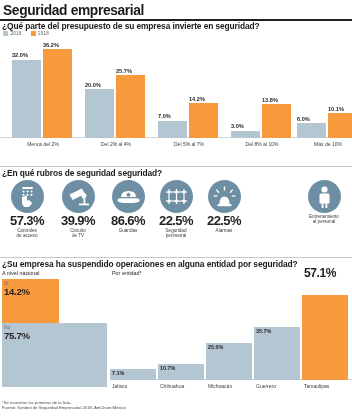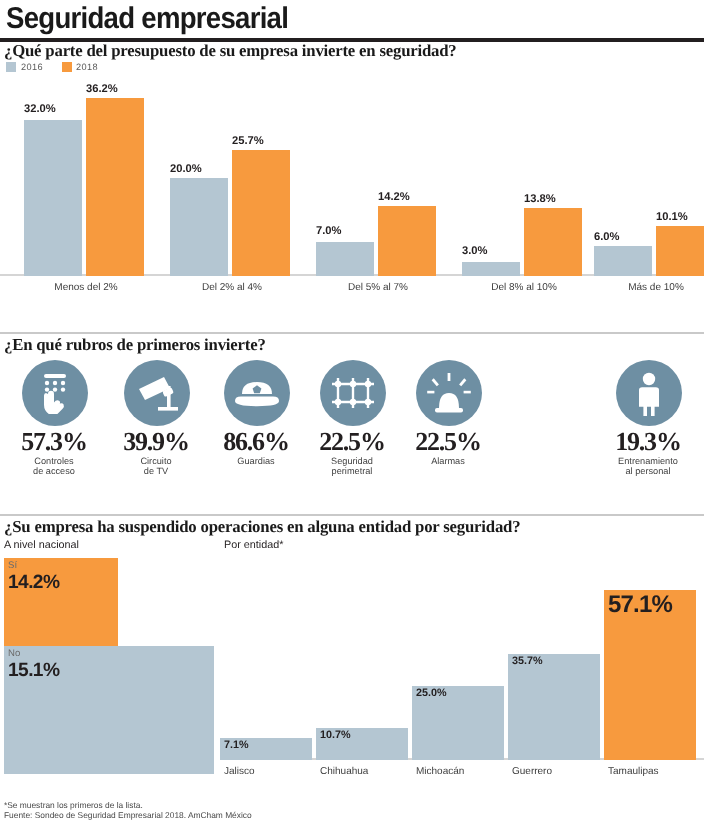--- a/index.html
+++ b/index.html
@@ -19,21 +19,21 @@
     font-size:15px;font-weight:bold;letter-spacing:-0.4px;
     font-family:"Liberation Sans", sans-serif;
     color:#1a1a1a;
     transform:scaleX(0.92);transform-origin:left top;
   }
   .rule{position:absolute;left:0;top:19px;width:352px;height:1.5px;background:#231f20;}
 
   .q{
     position:absolute;left:2px;
     font-size:8.4px;font-weight:bold;
-    font-family:Liberation Serif, serif;
+    font-family:Liberation Sans, sans-serif;
     color:#1a1a1a;letter-spacing:-0.1px;
   }
   #q1{top:21px;}
   #q2{top:168px;}
   #q3{top:259px;text-align:center;}
   .secrule{position:absolute;left:0;height:1px;background:#c9c9c9;width:352px;}
   #r2{top:166px;}
   #r3{top:257px;}
 
   
@@ -66,21 +66,21 @@
   .icell{position:absolute;top:0;text-align:center;}
   .icirc{
     width:33px;height:33px;border-radius:50%;
     background:#6e8fa3;margin:0 auto;position:relative;
     display:block;
   }
   .icirc svg{position:absolute;left:0;top:0;}
   .ipct{
     font-size:13px;font-weight:bold;color:#231f20;margin-top:1px;
     letter-spacing:-0.6px;line-height:13px;
-    font-family:Liberation Serif, serif;
+    font-family:Liberation Sans, sans-serif;
   }
   .ilab{
     font-size:4.6px;color:#3d3d3d;line-height:5.4px;margin-top:1px;
     white-space:pre-line;
   }
 
   
   #national{position:absolute;left:2px;top:279px;width:105px;height:110px;}
   .natlab{position:absolute;left:0;top:-9px;font-size:5.4px;color:#231f20;}
   .stack{position:absolute;left:0;top:0;width:105px;height:108px;}
@@ -179,21 +179,21 @@
         </div>
         <div class="c1bar" style="left: 31px;">
           <div class="fill orange" style="height: 24.745px;"></div>
           <div class="val" style="bottom: 26.245px;">10.1%</div>
         </div>
         <div class="c1lab">Más de 10%</div>
       </div>
     </div>
 
   <div class="secrule" id="r2"></div>
-  <div class="q" id="q2">¿En qué rubros de primeros invierte?</div>
+  <div class="q" id="q2">¿En qué rubros de seguridad seguridad?</div>
   <div id="icons">
       <div class="icell" style="left: 2px; width: 50px;">
         <div class="icirc">
           <svg width="33" height="33" viewBox="0 0 33 33">
             <g fill="#ffffff">
               <rect x="11" y="7" width="11" height="2" rx="1"></rect>
               <circle cx="12.5" cy="11.5" r="1.1"></circle>
               <circle cx="16.5" cy="11.5" r="1.1"></circle>
               <circle cx="20.5" cy="11.5" r="1.1"></circle>
               <circle cx="12.5" cy="14.8" r="1.1"></circle>
@@ -278,38 +278,37 @@
       </div>
       <div class="icell" style="left: 296px; width: 56px;">
         <div class="icirc">
           <svg width="33" height="33" viewBox="0 0 33 33">
             <g fill="#ffffff">
               <circle cx="16.5" cy="9.5" r="3.1"></circle>
               <path d="M11.5 15 q0-1.4 1.6-1.4 h6.8 q1.6 0 1.6 1.4 v8.4 h-2.2 v4.6 h-1.8 v-4.6 h-2 v4.6 h-1.8 v-4.6 h-2.2 z"></path>
             </g>
           </svg>
         </div>
-        <div class="ipct">19.3%</div>
         <div class="ilab">Entrenamiento
 al personal</div>
       </div>
     </div>
 
   <div class="secrule" id="r3"></div>
   <div class="q" id="q3">¿Su empresa ha suspendido operaciones en alguna entidad por seguridad?</div>
 
   <div id="national">
     <div class="natlab">A nivel nacional</div>
     <div class="stack">
       <div class="sgSi" style="height: 44px;"></div>
       <div class="sgNo" style="top: 44px; height: 64px;"></div>
       <div class="skey" id="kSi" style="top: 2px;">Sí</div>
       <div class="sval" id="vSi" style="top: 7px;">14.2%</div>
       <div class="skey" id="kNo" style="top: 46px;">No</div>
-      <div class="sval" id="vNo" style="top: 51px;">15.1%</div>
+      <div class="sval" id="vNo" style="top: 51px;">75.7%</div>
     </div>
   </div>
 
   <div id="entity">
     <div class="entlab">Por entidad*</div>
     <div class="ebase"></div>
   <div class="ebar" style="left: 0px;">
         <div class="efill gray" style="height: 10.5355px;"></div>
         <div class="eval" style="bottom: 3.53548px;">7.1%</div>
         <div class="elab">Jalisco</div>
@@ -324,21 +323,21 @@
         <div class="eval" style="bottom: 30.0968px;">25.0%</div>
         <div class="elab">Michoacán</div>
       </div>
       <div class="ebar" style="left: 144px;">
         <div class="efill gray" style="height: 52.9742px;"></div>
         <div class="eval" style="bottom: 45.9742px;">35.7%</div>
         <div class="elab">Guerrero</div>
       </div>
       <div class="ebar" style="left: 192px;">
         <div class="efill orange" style="height: 84.729px;"></div>
-        <div class="eval big" style="bottom: 71px; text-align: right;">57.1%</div>
+        <div class="eval big" style="bottom: 100px; text-align: right;">57.1%</div>
         <div class="elab">Tamaulipas</div>
       </div>
     </div>
 
   <div id="footer">
     <div class="fline">*Se muestran los primeros de la lista.</div>
     <div class="fline">Fuente: Sondeo de Seguridad Empresarial 2018. AmCham México</div>
   </div>
 
 </div>

